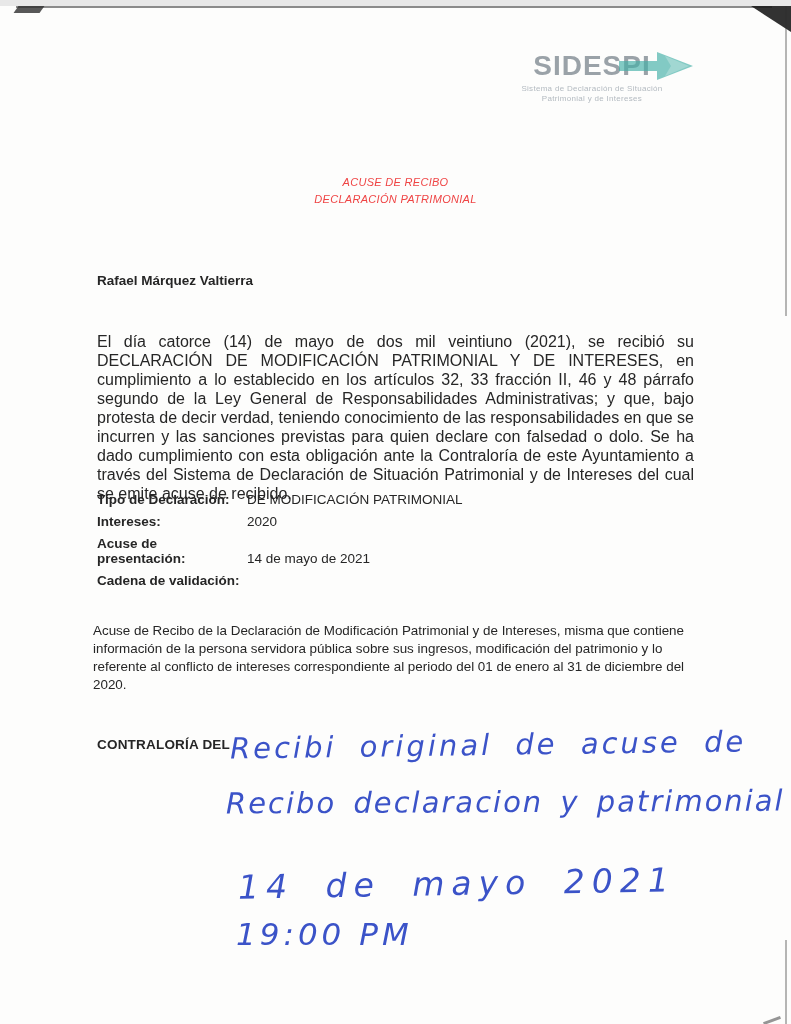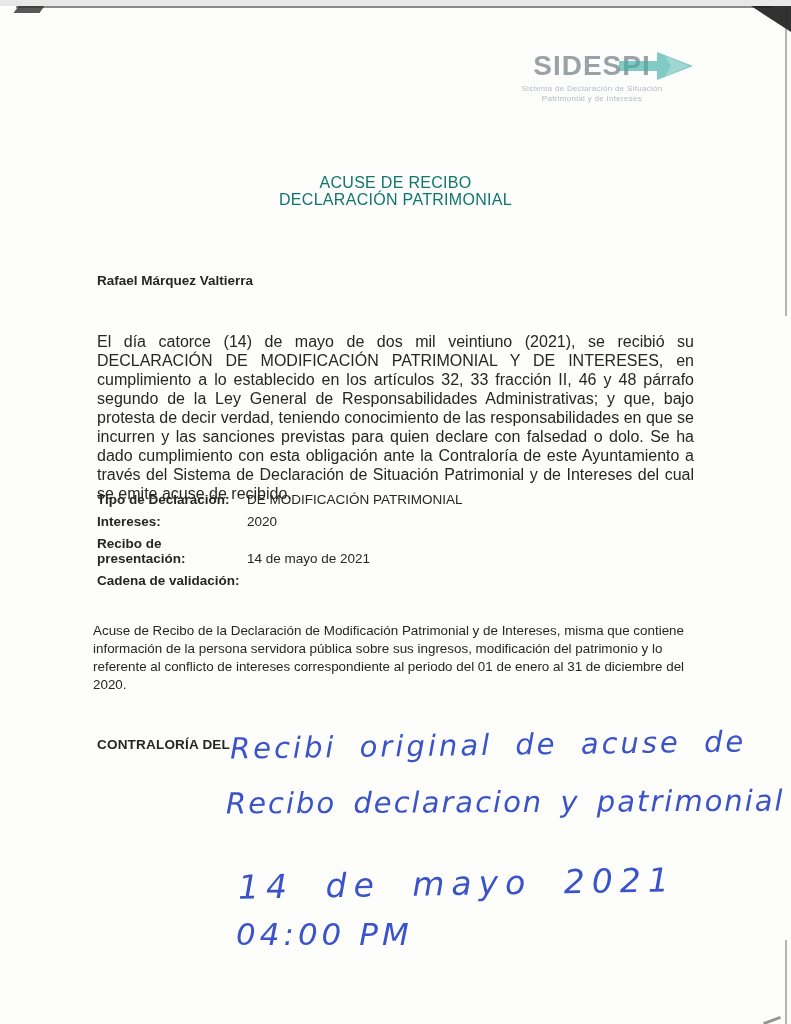--- a/index.html
+++ b/index.html
@@ -28,21 +28,21 @@
   .logo-name{
     display:inline-block;position:relative;
     font-size:28px;font-weight:bold;letter-spacing:1px;
     color:#9aa2a8;
   }
   .logo-arrow{position:absolute;right:-46px;top:-1px;width:78px;height:34px;opacity:.85;}
   .logo-tagline{margin-top:2px;font-size:8px;line-height:10px;color:#b3bac0;letter-spacing:.3px;}
 
   
   .doc-title{position:absolute;top:168px;left:0;right:0;text-align:center;
-    font-size:16px;line-height:17px;color:#0f766e;letter-spacing:.3px;}
+    font-size:11px;line-height:17px;color:#ef4444;letter-spacing:.3px;font-style:italic;}
   .recipient{position:absolute;top:267px;left:97px;font-size:13.5px;font-weight:bold;}
   .body-par{position:absolute;top:326px;left:97px;width:597px;
     font-size:16px;line-height:19px;text-align:justify;}
   .fields{position:absolute;top:486px;left:97px;width:560px;}
   .field-row{display:flex;margin-bottom:7px;font-size:13.5px;line-height:15px;align-items:flex-end;}
   .field-label{flex:0 0 150px;font-weight:bold;}
   .field-value{flex:1;}
   .closing-par{position:absolute;top:616px;left:93px;width:603px;
     font-size:13.4px;line-height:18px;text-align:left;}
   .office{position:absolute;top:731px;left:97px;font-size:13.5px;font-weight:bold;letter-spacing:.2px;}
@@ -96,31 +96,31 @@
   <div class="fields">
     <div class="field-row">
       <span class="field-label">Tipo de Declaración:</span>
       <span class="field-value">DE MODIFICACIÓN PATRIMONIAL</span>
     </div>
     <div class="field-row">
       <span class="field-label">Intereses:</span>
       <span class="field-value">2020</span>
     </div>
     <div class="field-row">
-      <span class="field-label">Recibo de presentación:</span>
+      <span class="field-label">Acuse de presentación:</span>
       <span class="field-value">14 de mayo de 2021</span>
     </div>
     <div class="field-row">
       <span class="field-label">Cadena de validación:</span>
       <span class="field-value"></span>
     </div>
   </div>
 
   <div class="closing-par">Acuse de Recibo de la Declaración de Modificación Patrimonial y de Intereses, misma que contiene información de la persona servidora pública sobre sus ingresos, modificación del patrimonio y lo referente al conflicto de intereses correspondiente al periodo del 01 de enero al 31 de diciembre del 2020.</div>
 
   <div class="office">CONTRALORÍA DEL</div>
 
   <div class="hw hw1">Recibi original de acuse de</div>
   <div class="hw hw2">Recibo declaracion y patrimonial</div>
   <div class="hw hw3">14 de mayo 2021</div>
-  <div class="hw hw4">04:00 PM</div>
+  <div class="hw hw4">19:00 PM</div>
 
 </div>
 
 </body></html>

